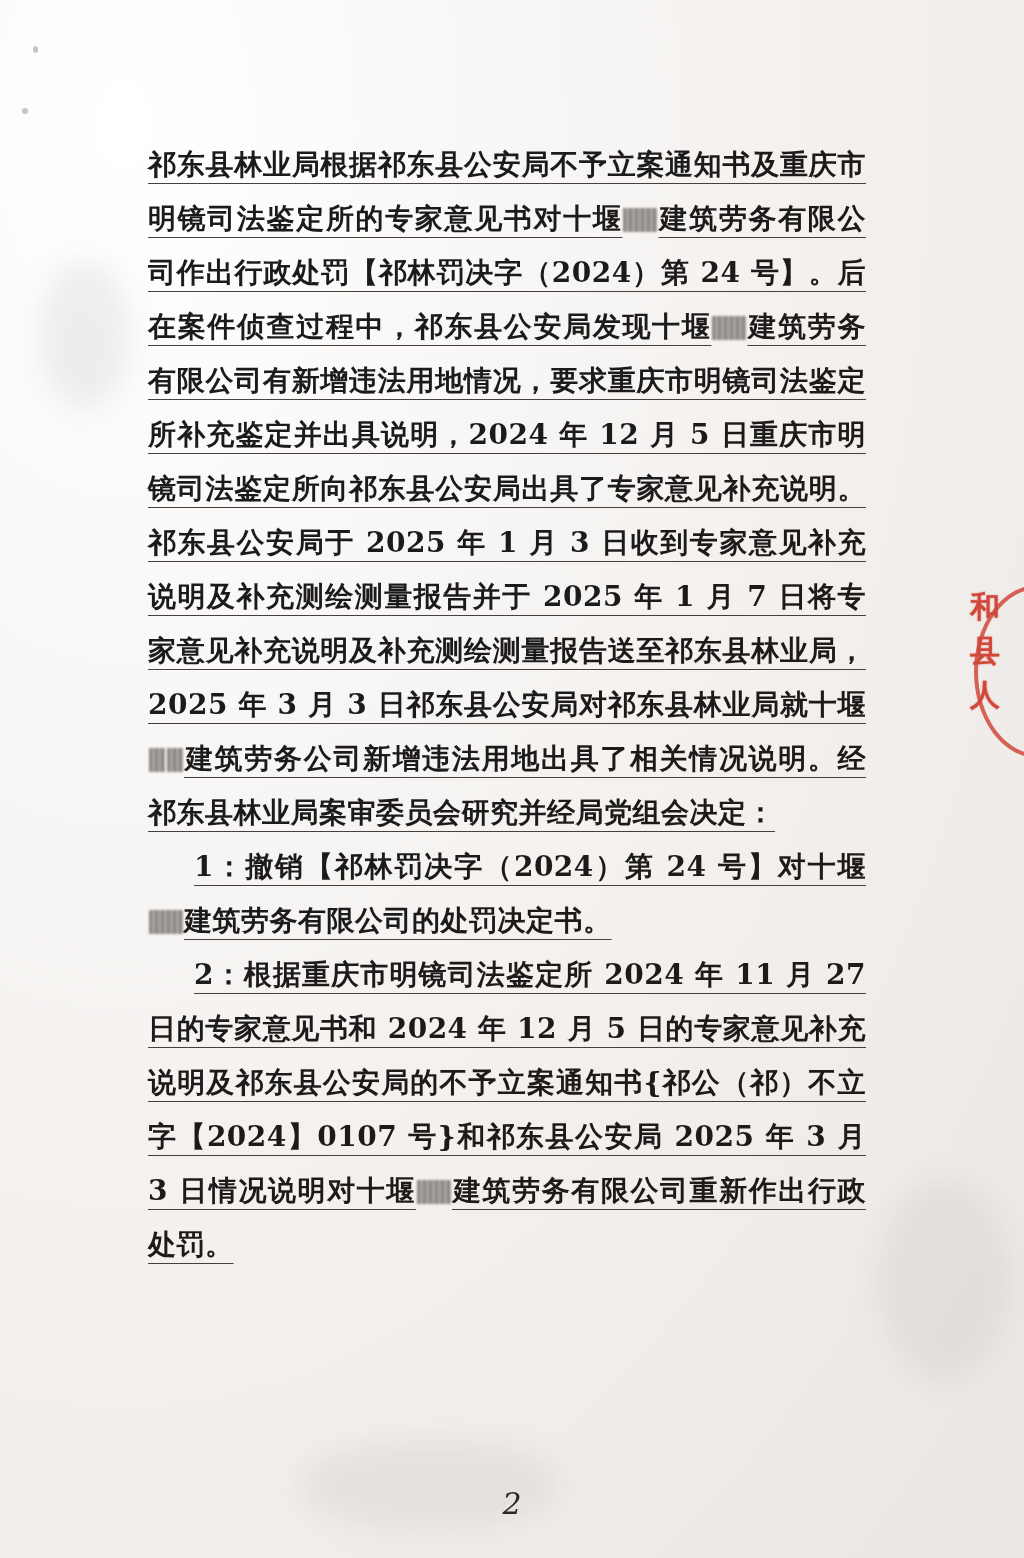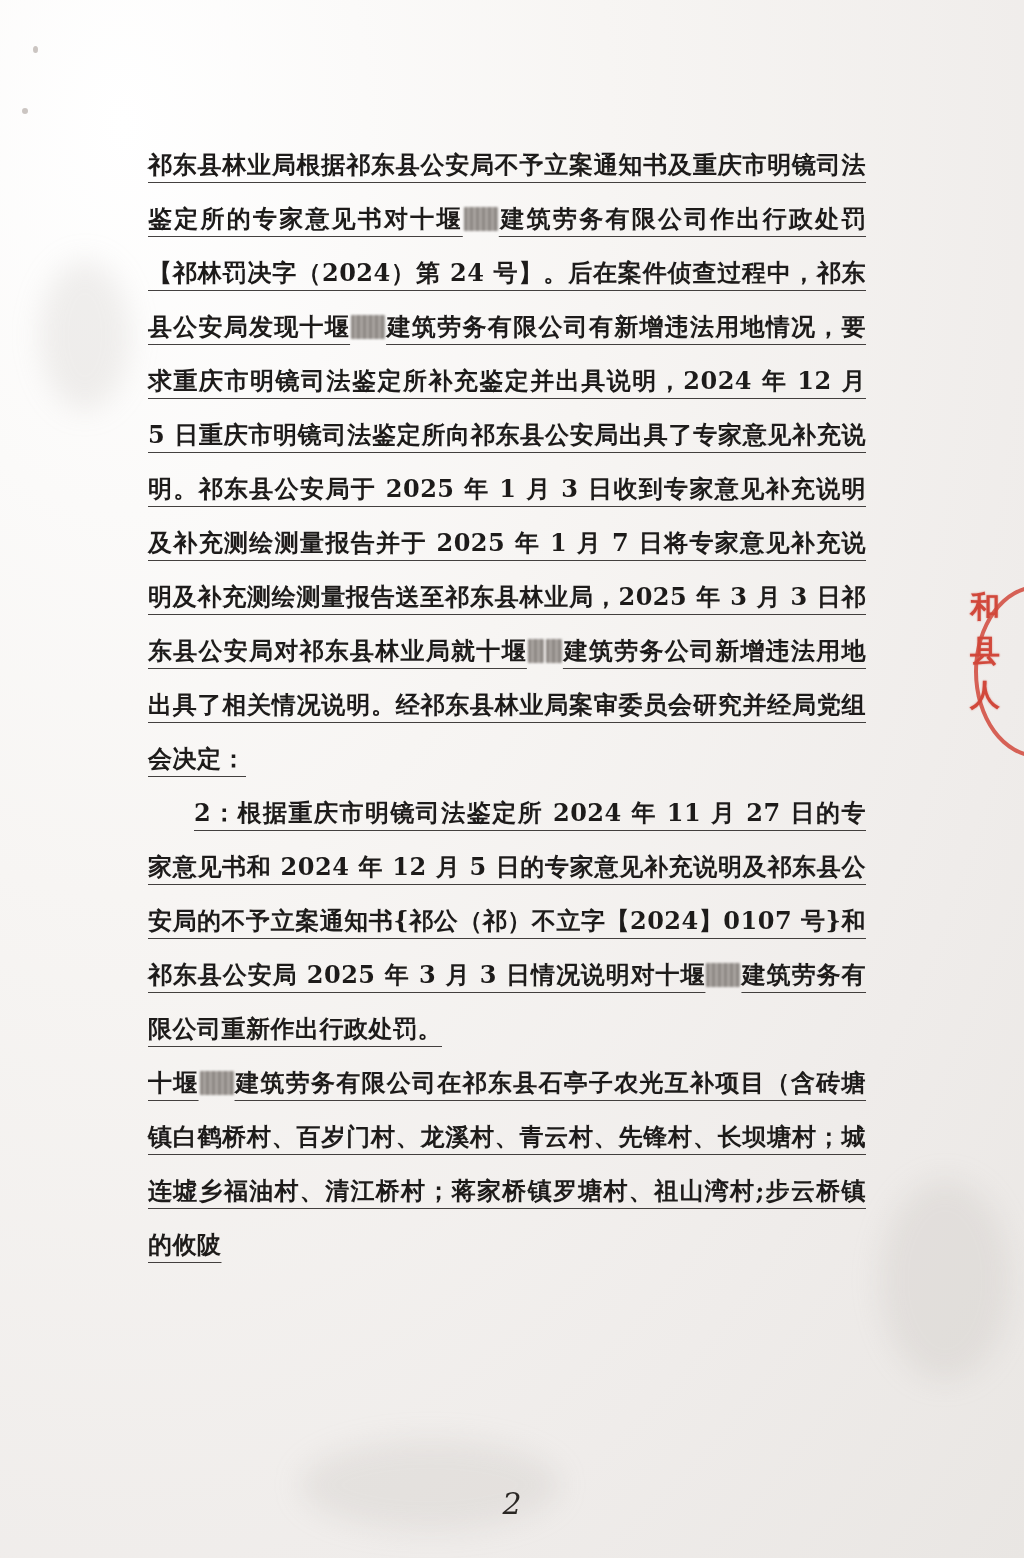--- a/index.html
+++ b/index.html
@@ -37,21 +37,21 @@
 
   .doc-body {
     position: absolute;
     left: 148px;
     top: 138px;
     width: 726px;
   }
 
   p.para {
     margin: 0 8px 0 0;
-    font-size: 24px;
+    font-size: 28px;
     line-height: 54px;
     color: #1d1b1a;
     letter-spacing: 0.5px;
     text-align: justify;
     text-justify: inter-ideograph;
     font-family: "DejaVu Serif", "Liberation Serif", serif;
     font-weight: 600;
     text-decoration: underline;
     text-decoration-color: rgba(35,32,30,0.85);
     text-underline-offset: 9px;
@@ -125,22 +125,22 @@
 <div class="page">
 
   <div class="blotch" style="left:40px; top:260px; width:90px; height:150px;"></div>
   <div class="blotch" style="left:880px; top:1180px; width:130px; height:200px;"></div>
   <div class="blotch" style="left:300px; top:1440px; width:260px; height:90px;"></div>
   <div class="speck" style="left:33px; top:46px; width:5px; height:7px;"></div>
   <div class="speck" style="left:22px; top:108px; width:6px; height:6px;"></div>
 
   <div class="doc-body">
     <p class="para" id="para-1">祁东县林业局根据祁东县公安局不予立案通知书及重庆市明镜司法鉴定所的专家意见书对十堰<span class="redact w2"></span>建筑劳务有限公司作出行政处罚【祁林罚决字（2024）第 24 号】。后在案件侦查过程中，祁东县公安局发现十堰<span class="redact w2"></span>建筑劳务有限公司有新增违法用地情况，要求重庆市明镜司法鉴定所补充鉴定并出具说明，2024 年 12 月 5 日重庆市明镜司法鉴定所向祁东县公安局出具了专家意见补充说明。祁东县公安局于 2025 年 1 月 3 日收到专家意见补充说明及补充测绘测量报告并于 2025 年 1 月 7 日将专家意见补充说明及补充测绘测量报告送至祁东县林业局，2025 年 3 月 3 日祁东县公安局对祁东县林业局就十堰<span class="redact w1"></span><span class="redact w1"></span>建筑劳务公司新增违法用地出具了相关情况说明。经祁东县林业局案审委员会研究并经局党组会决定：</p>
+    <p class="para indent" id="para-2">1：撤销【祁林罚决字（2024）第 24 号】对十堰<span class="redact w2"></span>建筑劳务有限公司的处罚决定书。</p>
     <p class="para indent" id="para-3">2：根据重庆市明镜司法鉴定所 2024 年 11 月 27 日的专家意见书和 2024 年 12 月 5 日的专家意见补充说明及祁东县公安局的不予立案通知书{祁公（祁）不立字【2024】0107 号}和祁东县公安局 2025 年 3 月 3 日情况说明对十堰<span class="redact w2"></span>建筑劳务有限公司重新作出行政处罚。</p>
-    <p class="para" id="para-5">十堰<span class="redact w2"></span>建筑劳务有限公司在祁东县石亭子农光互补项目（含砖塘镇白鹤桥村、百岁门村、龙溪村、青云村、先锋村、长坝塘村；城连墟乡福油村、清江桥村；蒋家桥镇罗塘村、祖山湾村;步云桥镇的攸陂</p>
   </div>
 
   <div class="seal">
     <div class="arc"></div>
     <div class="glyph">和</div>
     <div class="glyph">县</div>
     <div class="glyph">人</div>
   </div>
 
   <div class="page-number">2</div>

